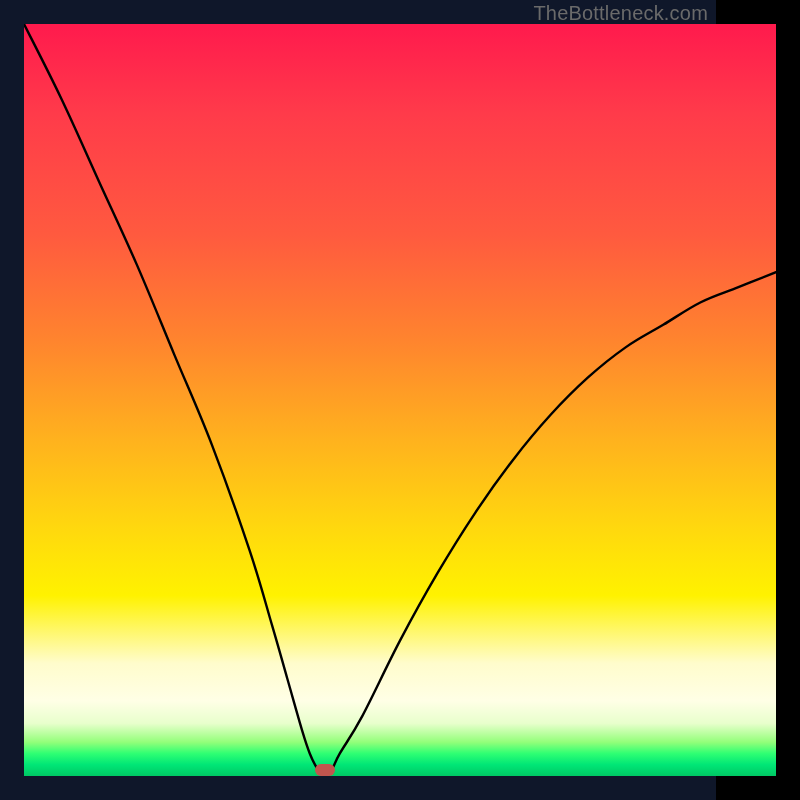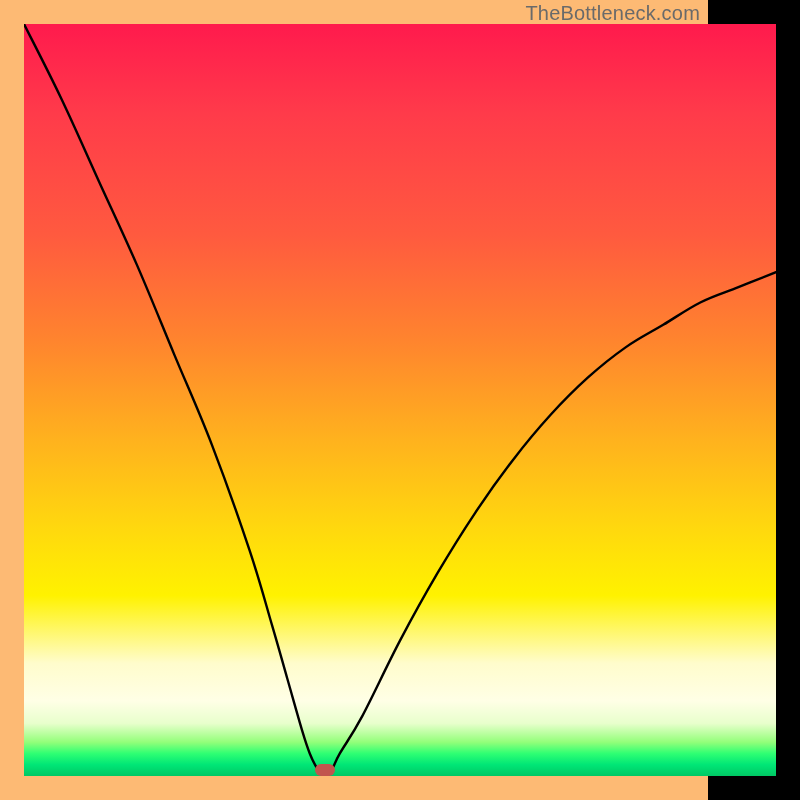--- a/index.html
+++ b/index.html
@@ -8,21 +8,22 @@
     width: 800px;
     height: 800px;
     overflow: hidden;
     background: #000;
     font-family: Arial, Helvetica, sans-serif;
   }
   .frame {
     position: relative;
     width: 708px;
     height: 800px;
-    background: #fdba74;
+    background: #0f172a;
+    padding-left: 8px;
   }
   .plot {
     position: absolute;
     left: 24px;
     top: 24px;
     width: 752px;
     height: 752px;
     
     background: linear-gradient(to bottom,
       #ff1a4d 0%,

